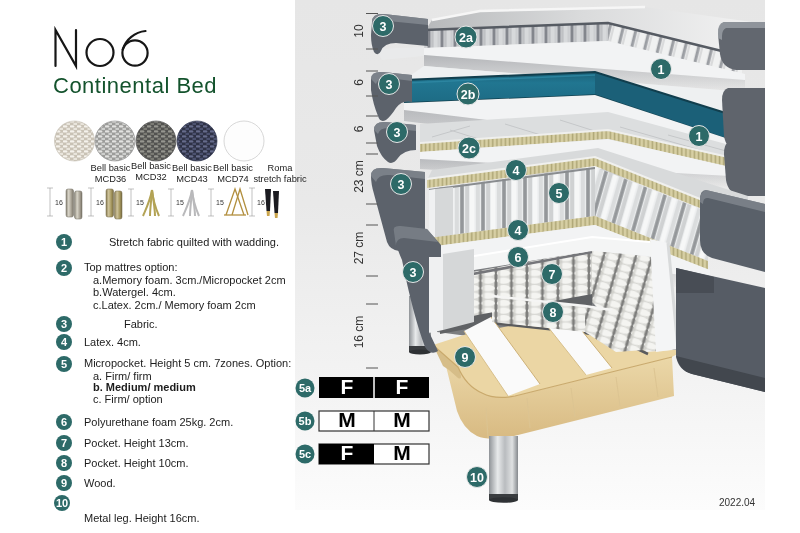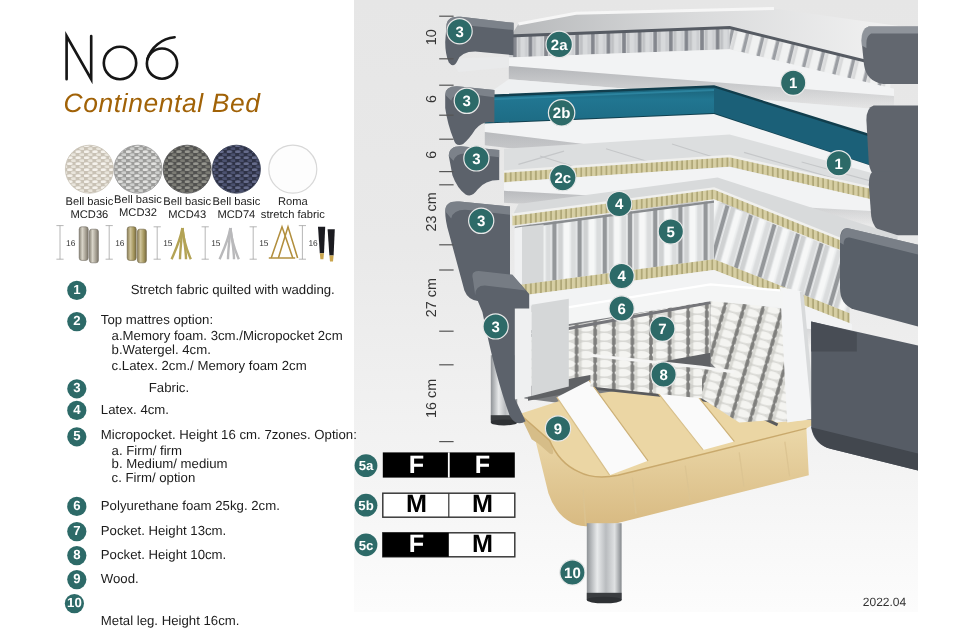--- a/index.html
+++ b/index.html
@@ -3,38 +3,38 @@
 <meta charset="utf-8">
 <style>
   html,body{margin:0;padding:0;background:#fff;}
   #page{position:relative;width:800px;height:533px;background:#fff;overflow:hidden;
         font-family:"Liberation Sans",sans-serif;}
   .abs{position:absolute;}
   .num{position:absolute;width:16px;height:16px;border-radius:50%;background:#2d6a68;
        color:#fff;font-size:11px;font-weight:bold;text-align:center;line-height:16px;}
   .li{position:absolute;left:84px;font-size:11px;color:#1c1c1c;white-space:nowrap;}
   .sub{position:absolute;left:93px;font-size:11px;color:#1c1c1c;white-space:nowrap;}
-  .swlab{position:absolute;width:46px;text-align:center;font-size:9.3px;color:#222;line-height:11px;}
+  .swlab{position:absolute;width:46px;text-align:center;font-size:9.3px;color:#222;line-height:11px;margin-left:36px;}
 </style>
 </head>
 <body>
 <div id="page">
 
 <div class="abs" style="left:295px;top:0;width:470px;height:510px;background:linear-gradient(180deg,#e6e6e6 0%,#e9e9e9 40%,#f3f3f3 75%,#fcfcfc 100%);"></div>
 
 <svg class="abs" style="left:0;top:0" width="300" height="110" viewBox="0 0 300 110">
   <g stroke="#161616" stroke-width="2.2" fill="none" stroke-linecap="round">
     <path d="M55.5 66 L55.5 30 L76 66 L76 30"></path>
     <circle cx="100" cy="52.5" r="13.5"></circle>
     <path d="M145.5 31 A 26.5 26.5 0 0 0 122.7 49.5"></path>
     <circle cx="135" cy="53" r="12.6"></circle>
   </g>
 </svg>
 
-<div class="abs" style="left:53px;top:73px;font-size:22px;color:#a16207;letter-spacing:0.5px;font-style:italic;">Continental Bed</div>
+<div class="abs" style="left:53px;top:73px;font-size:22px;color:#14532d;letter-spacing:0.5px;">Continental Bed</div>
 
 <svg class="abs" style="left:0;top:115px" width="300" height="55" viewBox="0 0 300 55">
   <defs>
     <pattern id="wv1" width="7" height="5" patternUnits="userSpaceOnUse">
       <rect width="7" height="5" fill="#c9c2b5"></rect>
       <ellipse cx="2" cy="1.4" rx="2.5" ry="1.2" fill="#f5f2ec"></ellipse>
       <ellipse cx="5.6" cy="3.9" rx="2.5" ry="1.2" fill="#e9e5dc"></ellipse>
     </pattern>
     <pattern id="wv2" width="7" height="5" patternUnits="userSpaceOnUse">
       <rect width="7" height="5" fill="#9c9c9a"></rect>
@@ -177,23 +177,23 @@
 <div class="sub" style="top:286px;">b.Watergel. 4cm.</div>
 <div class="sub" style="top:298.5px;">c.Latex. 2cm./ Memory foam 2cm</div>
 
 <div class="num" style="left:56px;top:316px;">3</div>
 <div class="li" style="top:318px;margin-left:40px;">Fabric.</div>
 
 <div class="num" style="left:56px;top:334px;">4</div>
 <div class="li" style="top:336px;">Latex. 4cm.</div>
 
 <div class="num" style="left:56px;top:356px;">5</div>
-<div class="li" style="top:357px;">Micropocket. Height 16 cm. 7zones. Option:</div>
+<div class="li" style="top:357px;">Micropocket. Height 5 cm. 7zones. Option:</div>
 <div class="sub" style="top:369.5px;text-align:center;">a. Firm/ firm</div>
-<div class="sub" style="top:381px;">b. Medium/ medium</div>
+<div class="sub" style="top:381px;font-weight:bold;">b. Medium/ medium</div>
 <div class="sub" style="top:392.5px;">c. Firm/ option</div>
 
 <div class="num" style="left:56px;top:414px;">6</div>
 <div class="li" style="top:416px;">Polyurethane foam 25kg. 2cm.</div>
 
 <div class="num" style="left:56px;top:434.5px;">7</div>
 <div class="li" style="top:436.5px;">Pocket. Height 13cm.</div>
 
 <div class="num" style="left:56px;top:455px;">8</div>
 <div class="li" style="top:457px;">Pocket. Height 10cm.</div>

